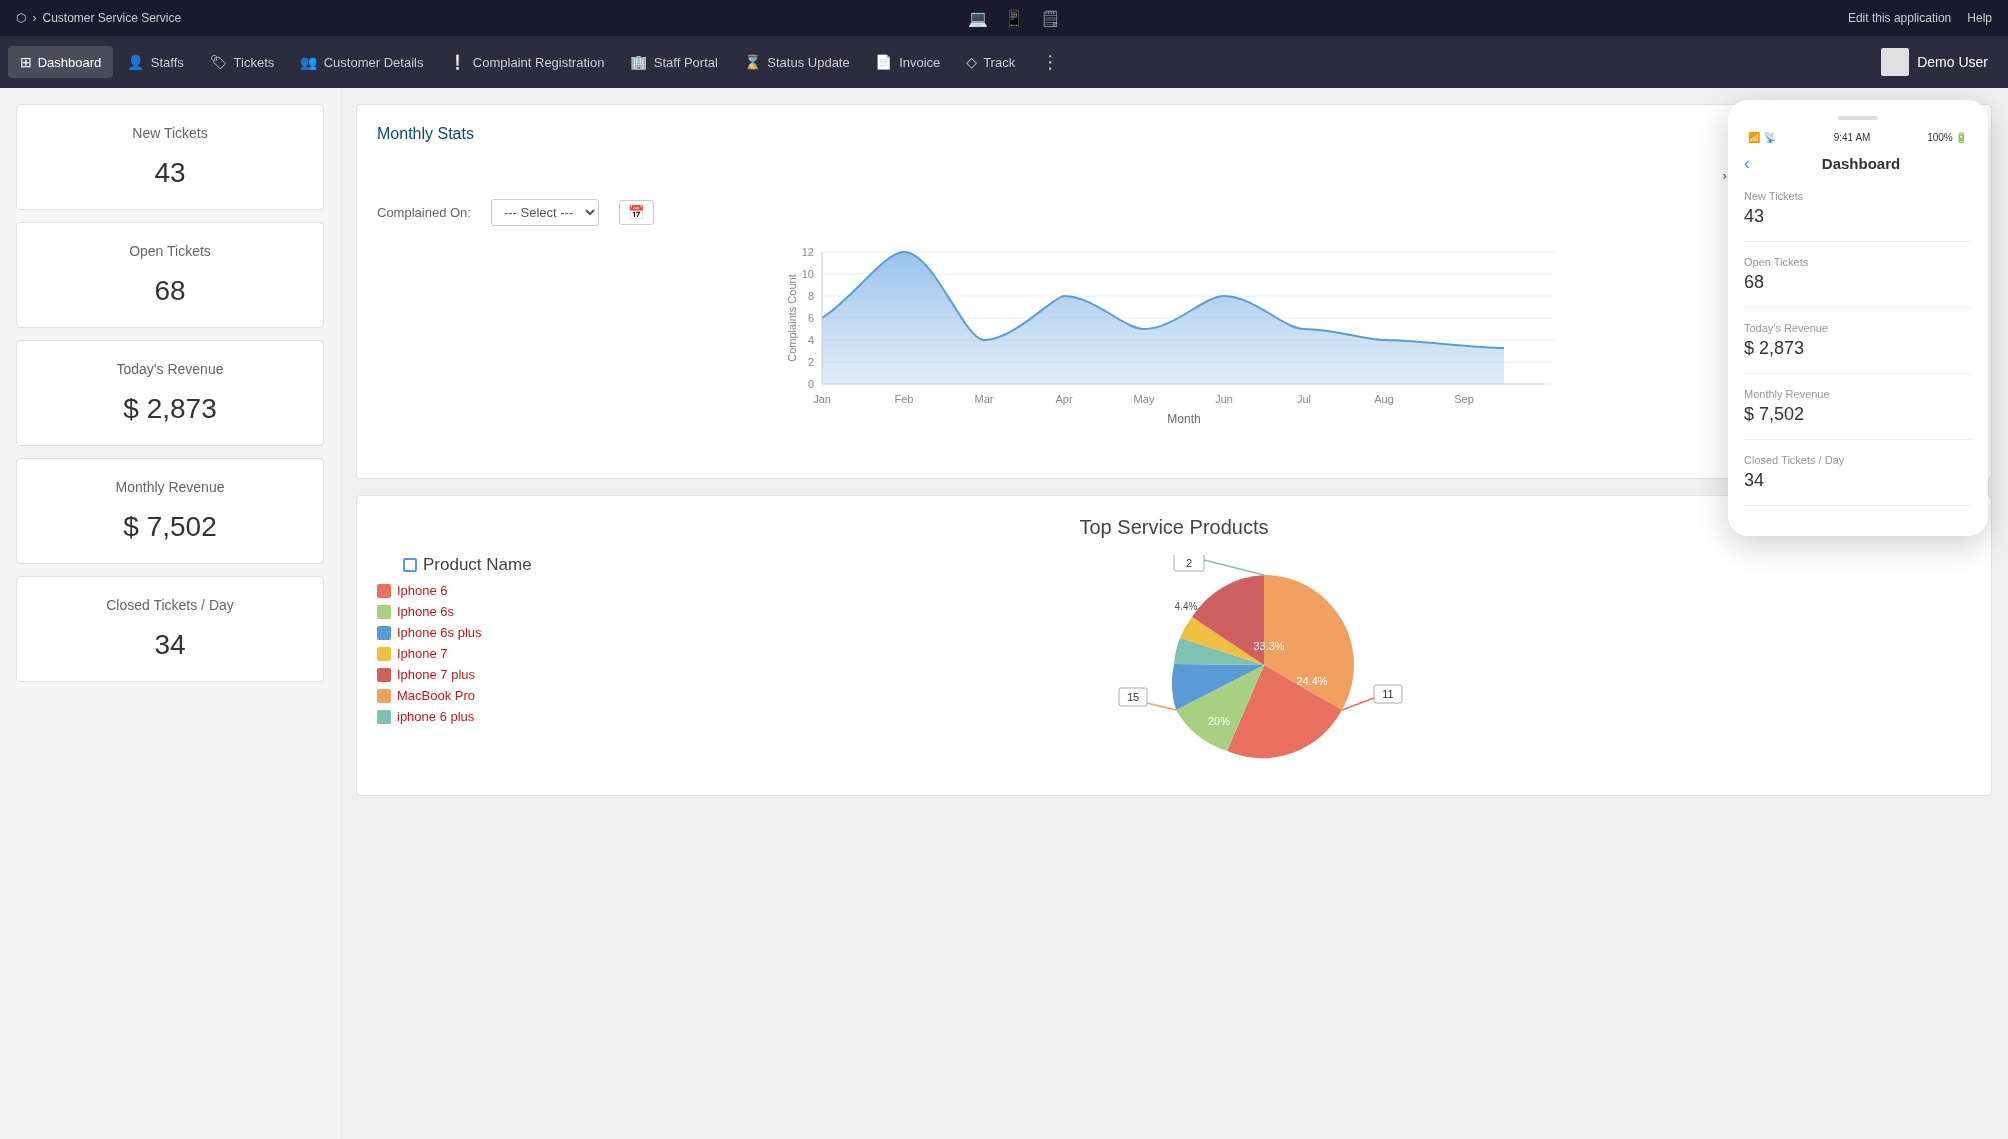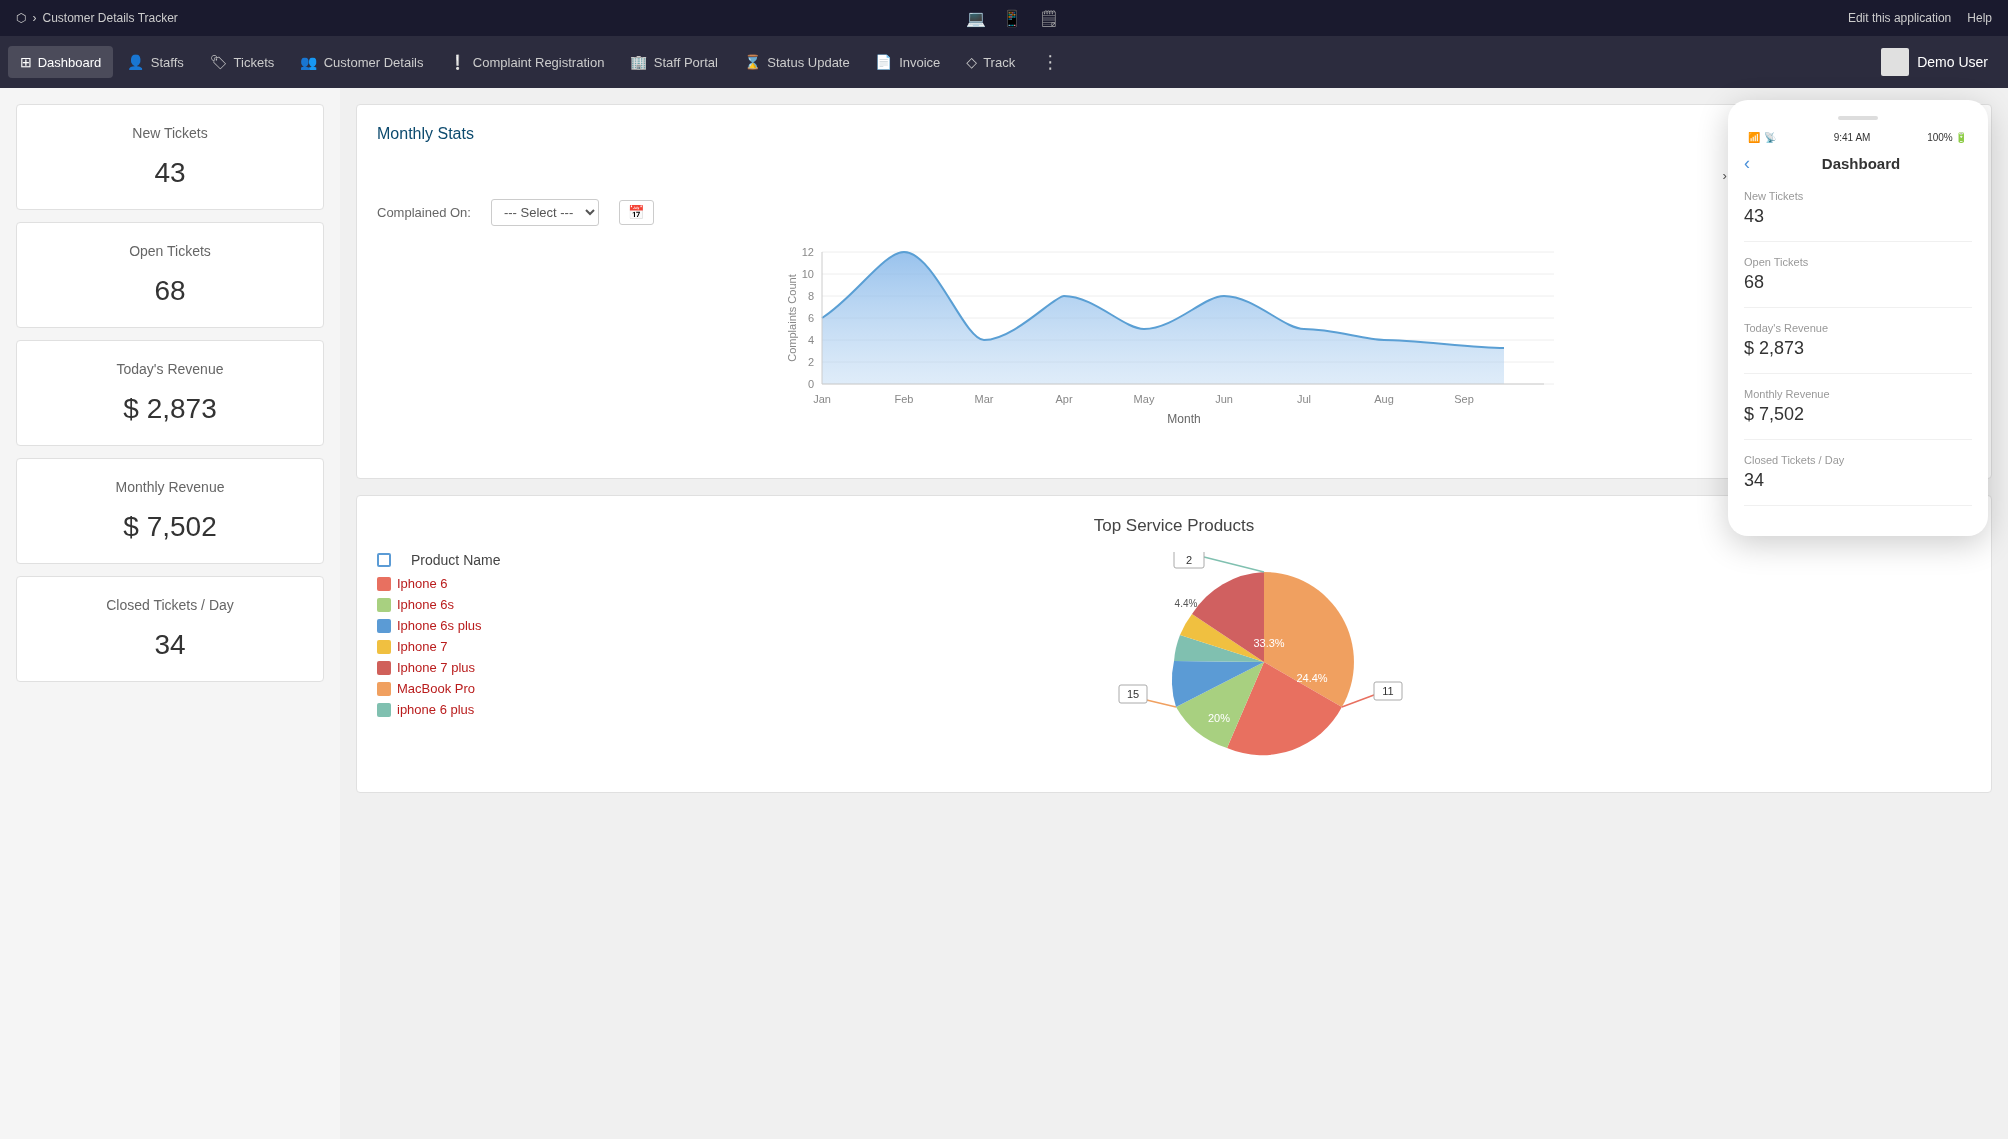--- a/index.html
+++ b/index.html
@@ -172,38 +172,39 @@
 
     
     .pie-section {
       background: #fff;
       border: 1px solid #e0e0e0;
       border-radius: 4px;
       padding: 20px;
     }
     .pie-title {
       text-align: center;
-      font-size: 17px;
+      font-size: 20px;
       color: #444;
       margin-bottom: 16px;
     }
     .pie-content {
       display: flex;
       align-items: flex-start;
       gap: 20px;
     }
     .pie-legend { min-width: 160px; }
     .legend-header {
       display: flex;
       align-items: center;
-      gap: 20px;
-      font-size: 14px;
+      gap: 6px;
+      font-size: 17px;
       color: #444;
       margin-bottom: 8px;
       font-weight: 500;
+      margin-left: 26px;
     }
     .legend-item {
       display: flex;
       align-items: center;
       gap: 6px;
       font-size: 13px;
       color: #b91c1c;
       margin-bottom: 6px;
     }
     .legend-color {
@@ -289,21 +290,21 @@
     ::-webkit-scrollbar-track { background: #f0f0f0; }
     ::-webkit-scrollbar-thumb { background: #ccc; border-radius: 3px; }
   </style>
 </head>
 <body>
 
 <div class="top-bar">
   <div class="top-bar-left">
     <span>⬡</span>
     <span>›</span>
-    <span>Customer Details Tracker</span>
+    <span>Customer Service Service</span>
   </div>
   <div class="top-bar-center">
     <span style="font-size:16px; color:#8ec6f0; cursor:pointer;">💻</span>
     <span style="font-size:16px; cursor:pointer;">📱</span>
     <span style="font-size:16px; cursor:pointer;">🗒</span>
   </div>
   <div class="top-bar-right">
     <span style="cursor:pointer; display:flex; align-items:center; gap:4px;">Edit this application</span>
     <span style="cursor:pointer; display:flex; align-items:center; gap:4px;">Help</span>
   </div>

